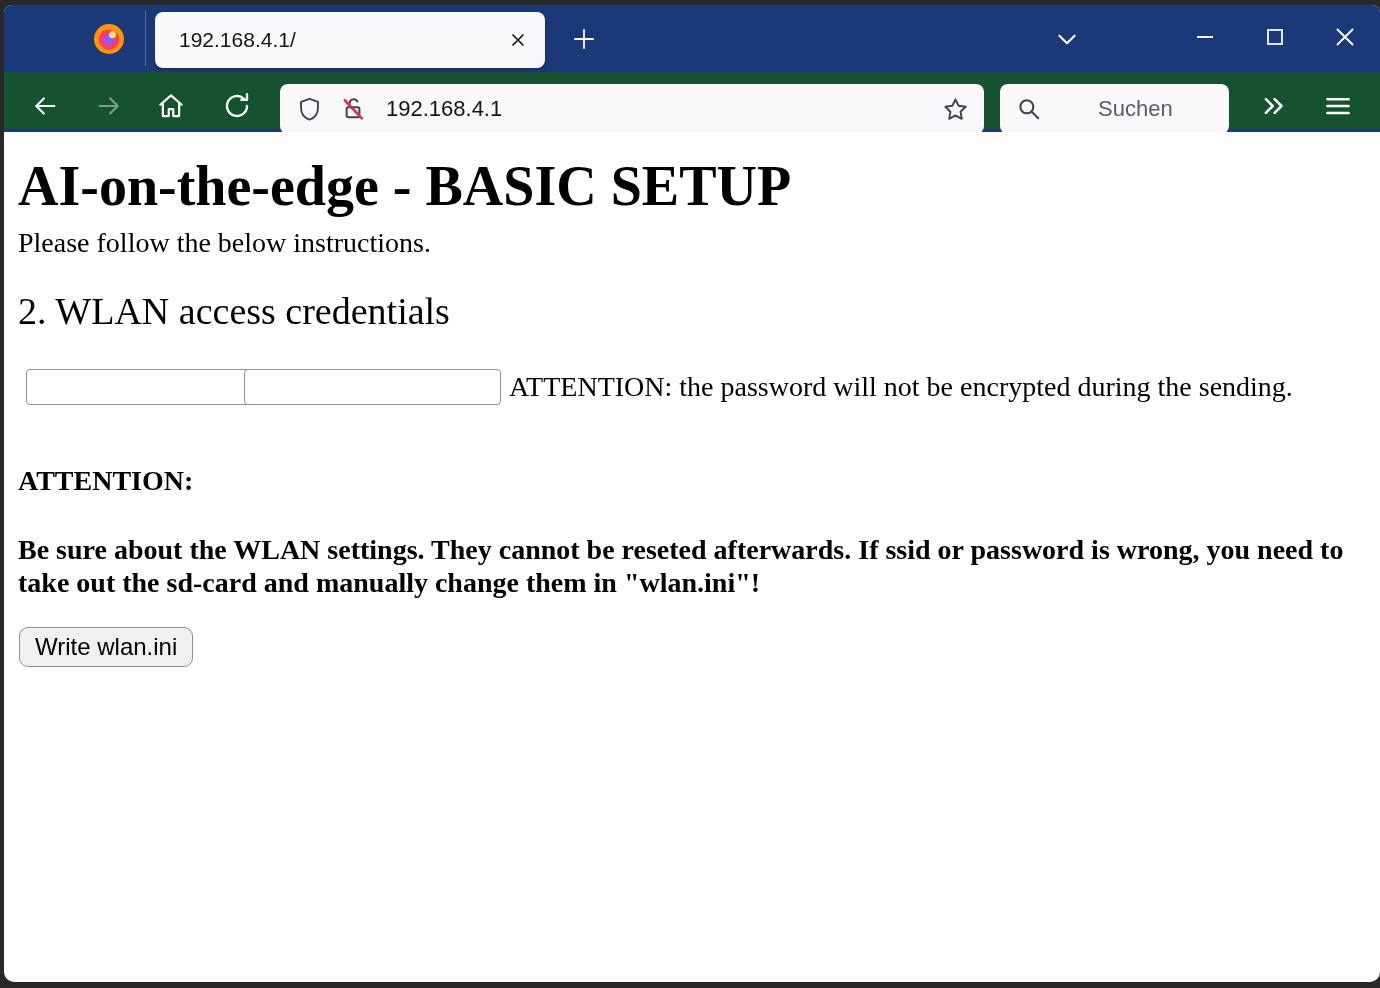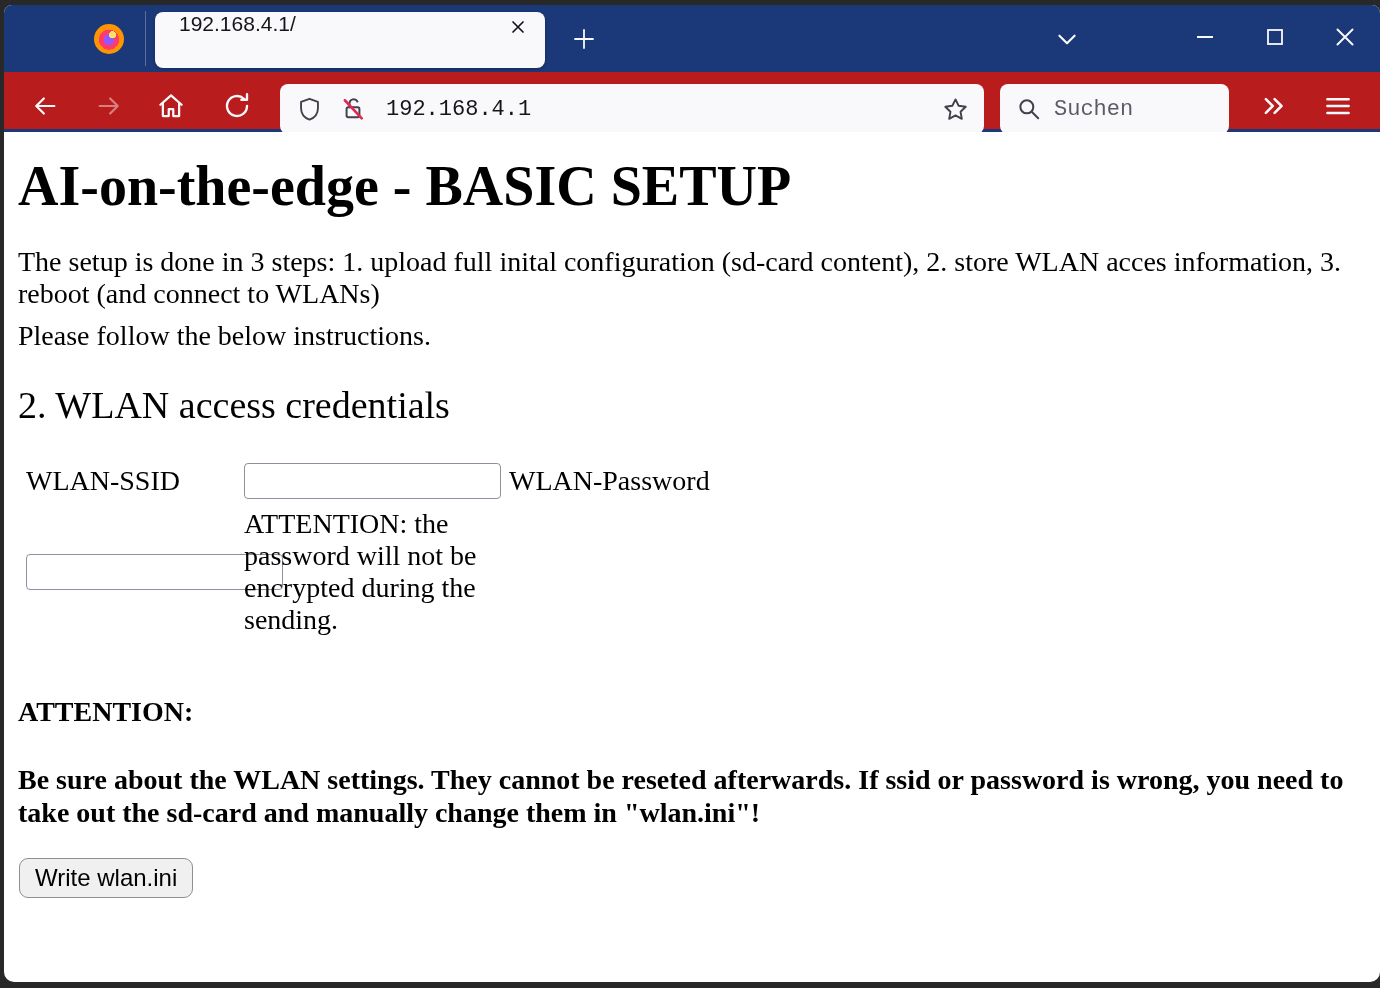--- a/index.html
+++ b/index.html
@@ -15,44 +15,44 @@
   .tabbar { position: relative; height: 67px; background: #1b3878; }
   .ff-icon {
     position: absolute; left: 90px; top: 19px; width: 30px; height: 30px; border-radius: 50%;
     background:
       radial-gradient(circle at 62% 36%, #ffe066 0 13%, rgba(0,0,0,0) 14%),
       radial-gradient(circle at 50% 52%, #9059ff 0 24%, #ff3b6b 25% 46%, #ff9500 47% 76%, #ffcb00 77% 100%);
   }
   .tab-sep { position: absolute; left: 141px; top: 6px; width: 1px; height: 55px; background: rgba(255,255,255,0.28); }
   .tab {
     position: absolute; left: 151px; top: 7px; width: 390px; height: 56px;
-    background: #f9f9fb; border-radius: 8px; display: flex; align-items: flex-start;
+    background: #f9f9fb; border-radius: 8px; display: flex; align-items: center;
     box-shadow: 0 1px 3px rgba(0,0,0,0.3);
   }
   .tab-title { margin-left: 24px; font-size: 21px; color: #15141a; flex: 1; white-space: nowrap; overflow: hidden; }
   .tab-close { width: 30px; height: 30px; margin-right: 12px; display: flex; align-items: center; justify-content: center; border-radius: 4px; cursor: pointer; }
   .newtab-btn { position: absolute; left: 562px; top: 16px; width: 36px; height: 36px; display: flex; align-items: center; justify-content: center; border-radius: 4px; cursor: pointer; }
   .alltabs-btn { position: absolute; left: 1043px; top: 14px; width: 40px; height: 40px; display: flex; align-items: center; justify-content: center; border-radius: 4px; cursor: pointer; }
   .win-btn { position: absolute; top: 0; width: 46px; height: 64px; display: flex; align-items: center; justify-content: center; cursor: pointer; }
   .win-min { left: 1178px; } .win-max { left: 1248px; } .win-close { left: 1318px; }
 
   
-  .toolbar { position: relative; height: 60px; background: #b91c1c; border-bottom: 3px solid #1b3878; font-family: Liberation Mono, monospace; }
+  .toolbar { position: relative; height: 60px; background: #14532d; border-bottom: 3px solid #1b3878; }
   .nav-btn { position: absolute; top: 13px; width: 42px; height: 42px; display: flex; align-items: center; justify-content: center; border-radius: 6px; cursor: pointer; }
   .btn-back { left: 20px; } .btn-forward { left: 84px; opacity: 0.45; } .btn-home { left: 146px; } .btn-reload { left: 212px; }
   .urlbar {
     position: absolute; left: 276px; top: 12px; width: 704px; height: 50px;
     background: #f9f9fb; border-radius: 8px; display: flex; align-items: center;
   }
   .urlbar .icon-slot { width: 30px; height: 30px; display: flex; align-items: center; justify-content: center; margin-left: 14px; cursor: pointer; }
   .url-text { margin-left: 18px; font-size: 22px; color: #15141a; flex: 1; }
   .star-slot { width: 34px; height: 34px; display: flex; align-items: center; justify-content: center; margin-right: 12px; cursor: pointer; }
   .searchbox {
     position: absolute; left: 996px; top: 12px; width: 229px; height: 50px;
-    background: #f9f9fb; border-radius: 8px; display: flex; align-items: center; cursor: text;
+    background: #f9f9fb; border-radius: 8px; display: flex; align-items: center; cursor: text; gap: 44px;
   }
   .searchbox .mag { margin-left: 16px; }
   .search-placeholder { margin-left: 12px; font-size: 22px; color: #5b5c66; }
   .overflow-btn { position: absolute; left: 1249px; top: 13px; width: 42px; height: 42px; display: flex; align-items: center; justify-content: center; border-radius: 6px; cursor: pointer; }
   .menu-btn { position: absolute; left: 1312px; top: 13px; width: 44px; height: 42px; display: flex; align-items: center; justify-content: center; border-radius: 6px; cursor: pointer; }
 
   
   .content {
     position: relative; height: 838px; background: #fff; color: #000;
     font-family: "Liberation Serif", "DejaVu Serif", serif;
@@ -187,30 +187,27 @@
     <div class="menu-btn">
       <svg width="30" height="30" viewBox="0 0 24 24">
           <path d="M3.5 6.5h17M3.5 12h17M3.5 17.5h17" stroke="#f9f9fb" stroke-width="2" stroke-linecap="round"></path>
         </svg>
     </div>
   </div>
 
   <div class="content">
     <h1>AI-on-the-edge - BASIC SETUP</h1>
 
-    <p class="p2">The setup is done in 3 steps: 1. upload full inital configuration (sd-card content), 2. store WLAN acces information, 3. reboot (and connect to WLANs)</p>
     <p class="p3">Please follow the below instructions.</p>
 
     <h2>2. WLAN access credentials</h2>
 
     <div class="wlan-form">
-      <span class="flabel">WLAN-SSID</span>
       <input type="text" value="" style="">
 
-      <span class="flabel">WLAN-Password</span>
       <input type="text" value="" style="">
       <span class="fdesc">ATTENTION: the password will not be encrypted during the sending.</span>
     </div>
 
     <p class="attention">ATTENTION:</p>
     <p class="warning">Be sure about the WLAN settings. They cannot be reseted afterwards. If ssid or password is wrong, you need to take out the sd-card and manually change them in "wlan.ini"!</p>
 
     <button class="submit-btn">Write wlan.ini</button>
   </div>
 

